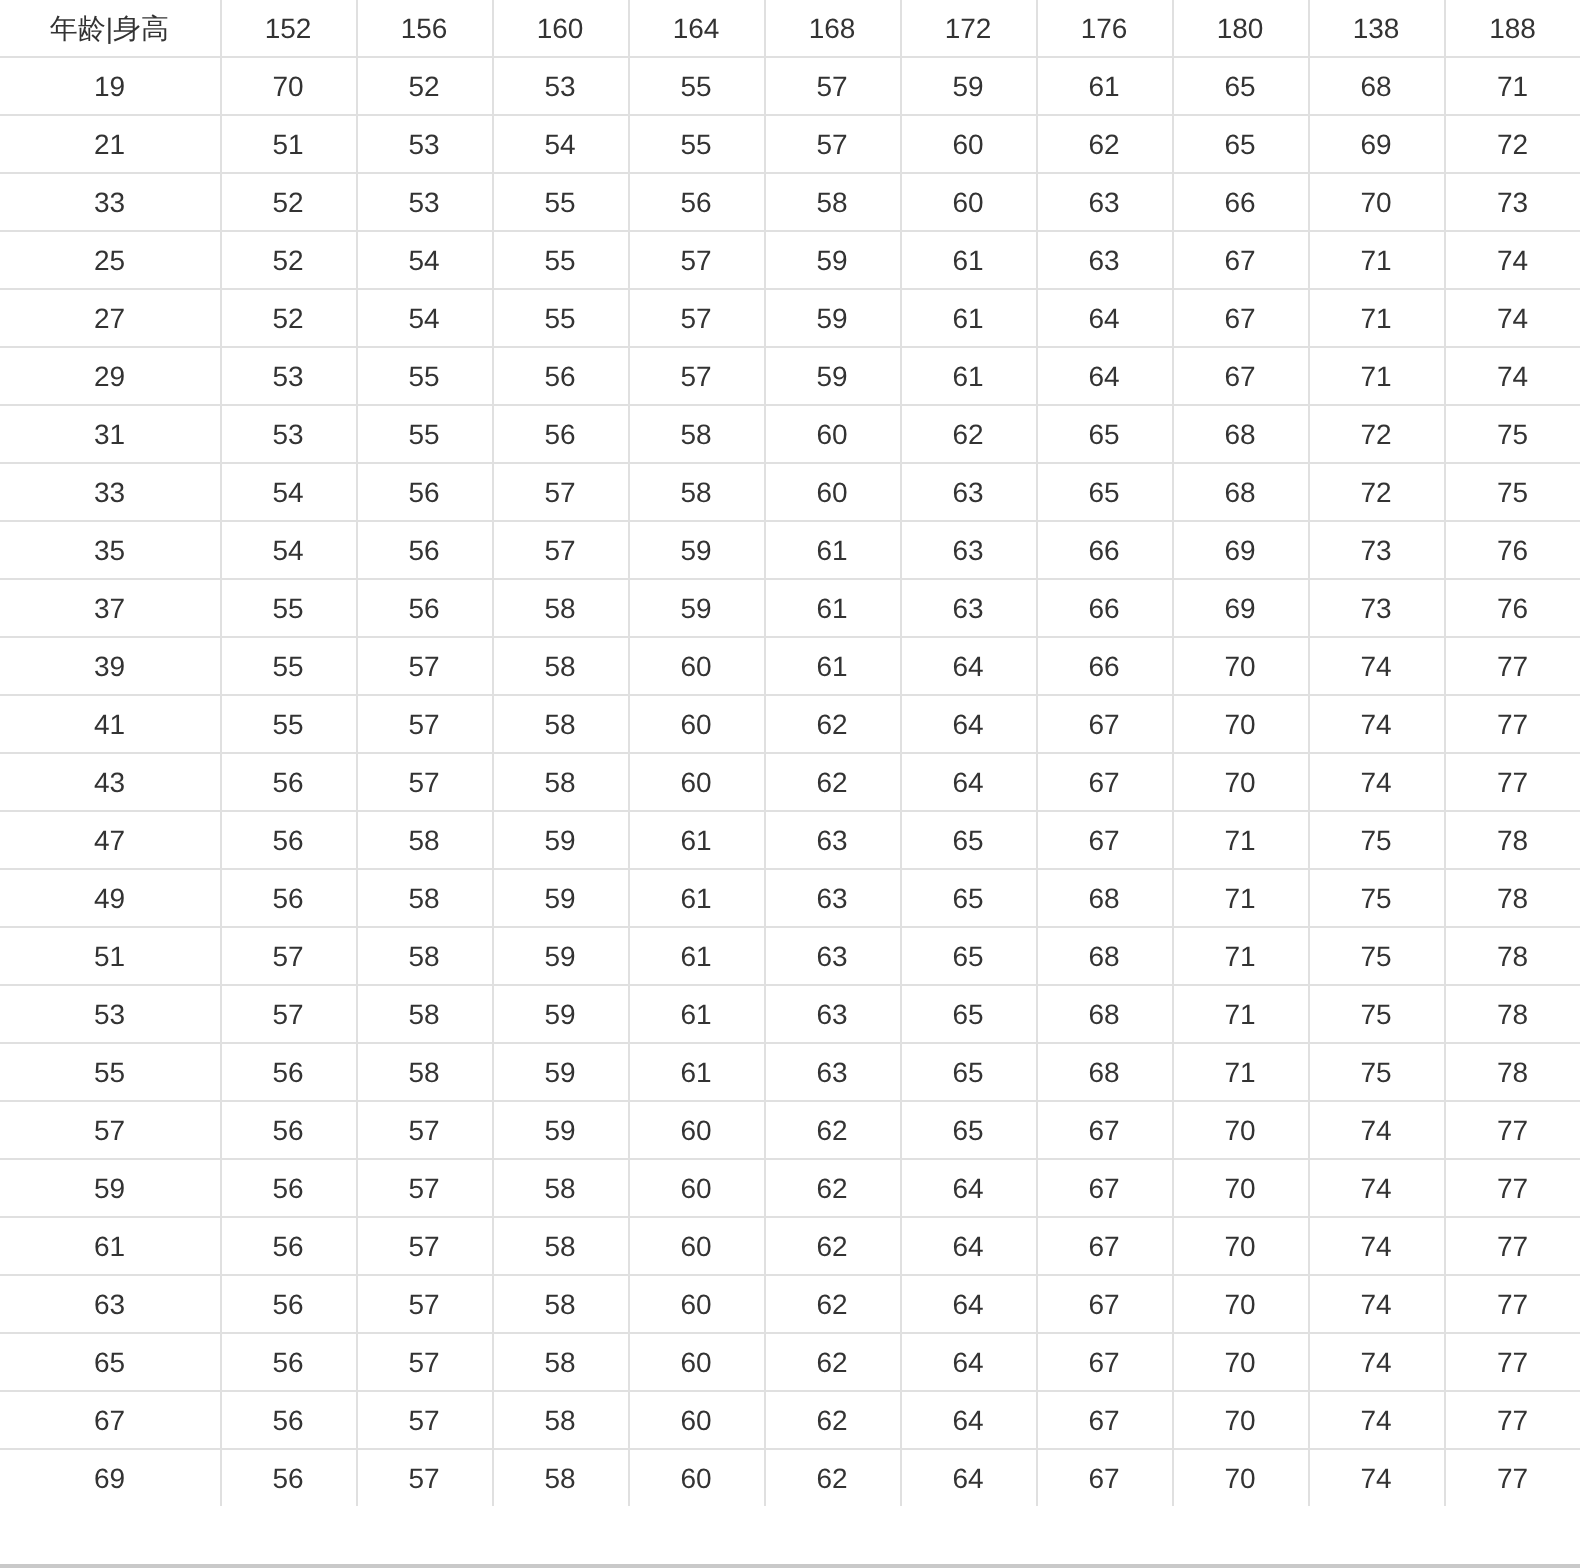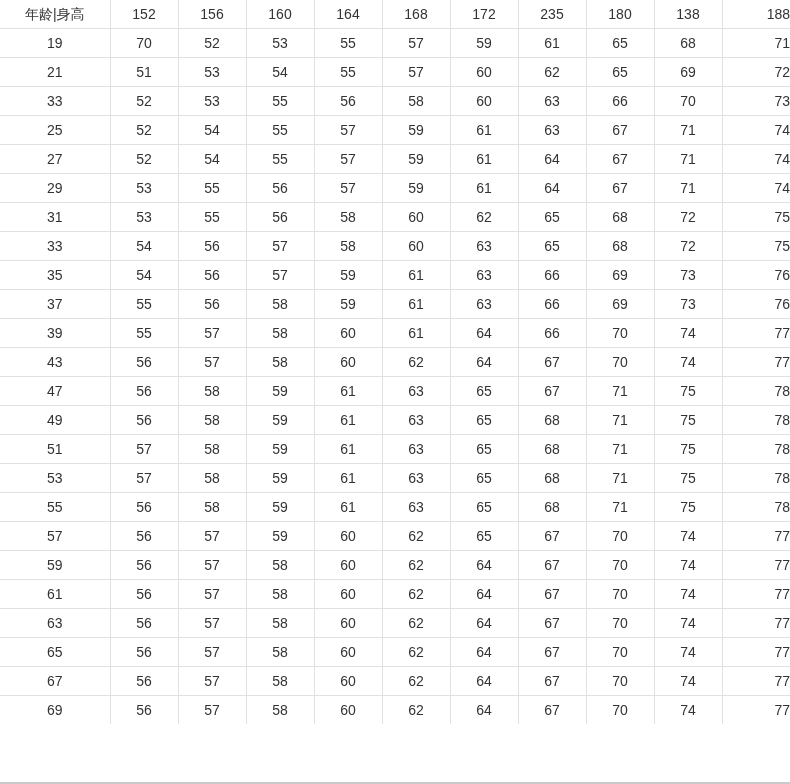--- a/index.html
+++ b/index.html
@@ -31,21 +31,21 @@
     vertical-align: middle;
     font-size: 14px;
     font-weight: normal;
     color: var(--text);
     line-height: 28px;
     white-space: nowrap;
     overflow: hidden;
   }
   td.first-col { width: 110px; }
   tr td:first-child { border-left: none; }
-  tr td:last-child { border-right: none; text-align: right; }
+  tr td:last-child { border-right: none; }
   thead tr td { border-top: none; }
   tbody tr:last-child td { border-bottom: none; }
   .bottom-edge {
     position: absolute;
     left: 0;
     bottom: 0;
     width: 790px;
     height: 2px;
     background: var(--edge);
   }
@@ -56,21 +56,21 @@
 <table>
   <thead>
     <tr>
         <td class="first-col">年龄|身高</td>
         <td>152</td>
         <td>156</td>
         <td>160</td>
         <td>164</td>
         <td>168</td>
         <td>172</td>
-        <td>235</td>
+        <td>176</td>
         <td>180</td>
         <td>138</td>
         <td>188</td>
       </tr>
   </thead>
   <tbody>
       <tr>
         <td class="first-col">19</td>
         <td>70</td>
         <td>52</td>
@@ -202,20 +202,33 @@
       </tr>
       <tr>
         <td class="first-col">39</td>
         <td>55</td>
         <td>57</td>
         <td>58</td>
         <td>60</td>
         <td>61</td>
         <td>64</td>
         <td>66</td>
+        <td>70</td>
+        <td>74</td>
+        <td>77</td>
+      </tr>
+      <tr>
+        <td class="first-col">41</td>
+        <td>55</td>
+        <td>57</td>
+        <td>58</td>
+        <td>60</td>
+        <td>62</td>
+        <td>64</td>
+        <td>67</td>
         <td>70</td>
         <td>74</td>
         <td>77</td>
       </tr>
       <tr>
         <td class="first-col">43</td>
         <td>56</td>
         <td>57</td>
         <td>58</td>
         <td>60</td>

